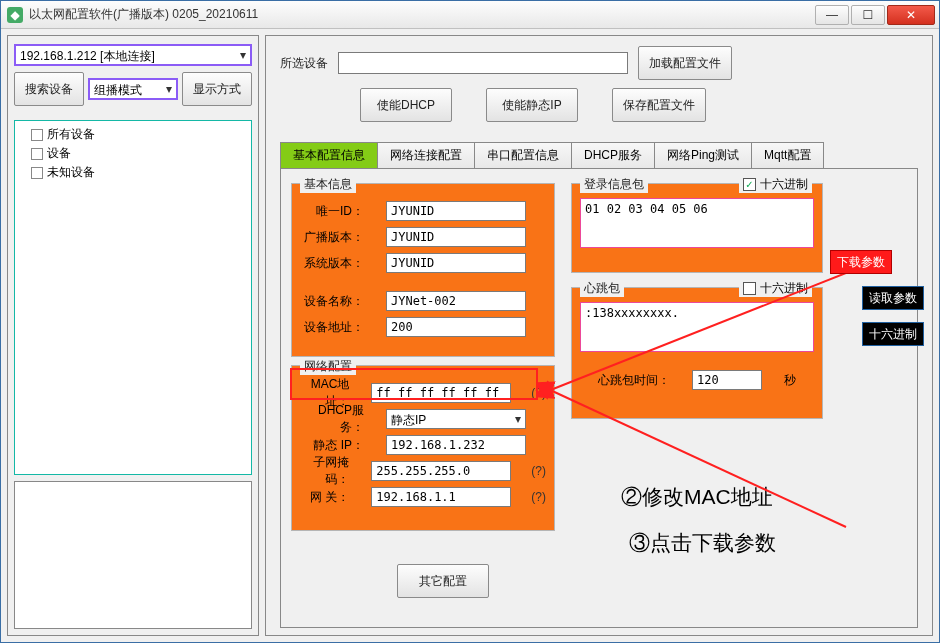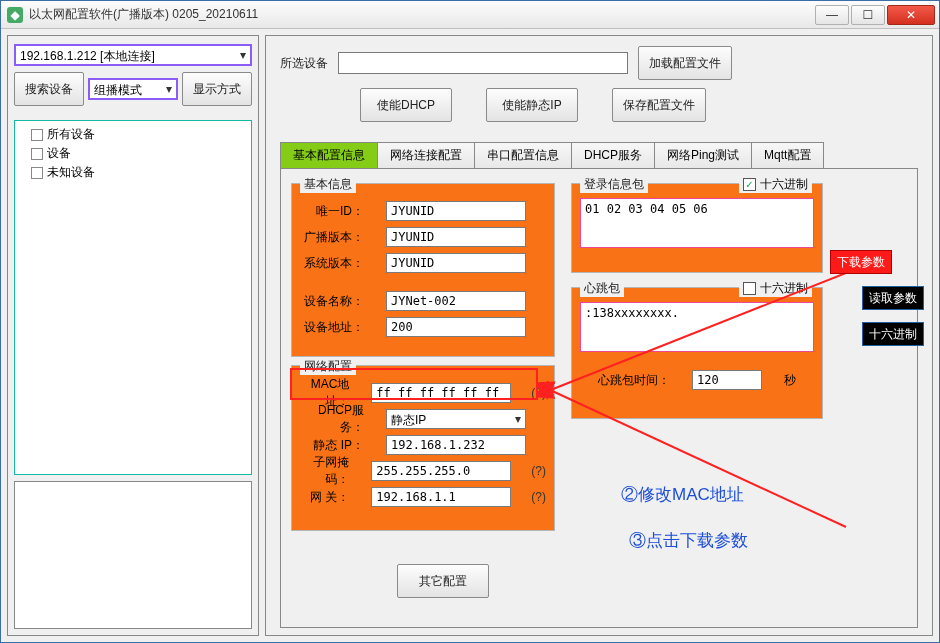--- a/index.html
+++ b/index.html
@@ -63,21 +63,21 @@
 
 .mac-hl { position: absolute; border: 2px solid #ff2020; }
 
 
 .sidebtns { position: absolute; right: 8px; top: 214px; display: flex; flex-direction: column; gap: 12px; }
 .sidebtn { width: 62px; height: 24px; border: 1px solid #2060a0; display: flex; align-items: center; justify-content: center; color: #fff; }
 .sidebtn.red { background: #ff1a1a; border-color: #b00000; }
 .sidebtn.blue { background: #000000; margin-left: 32px; }
 
 
-.anno { position: absolute; color: #1d4ed8; font-size: 17px; font-weight: 500; pointer-events: none; }
+.anno { position: absolute; color: #000000; font-size: 21px; font-weight: 500; pointer-events: none; }
 svg.arrow { position: absolute; pointer-events: none; }
 </style>
 </head>
 <body>
 
 <div class="titlebar">
   <div class="app-icon">
       <span>◆</span>
     </div>
   <div class="title">以太网配置软件(广播版本)   0205_20210611</div>

